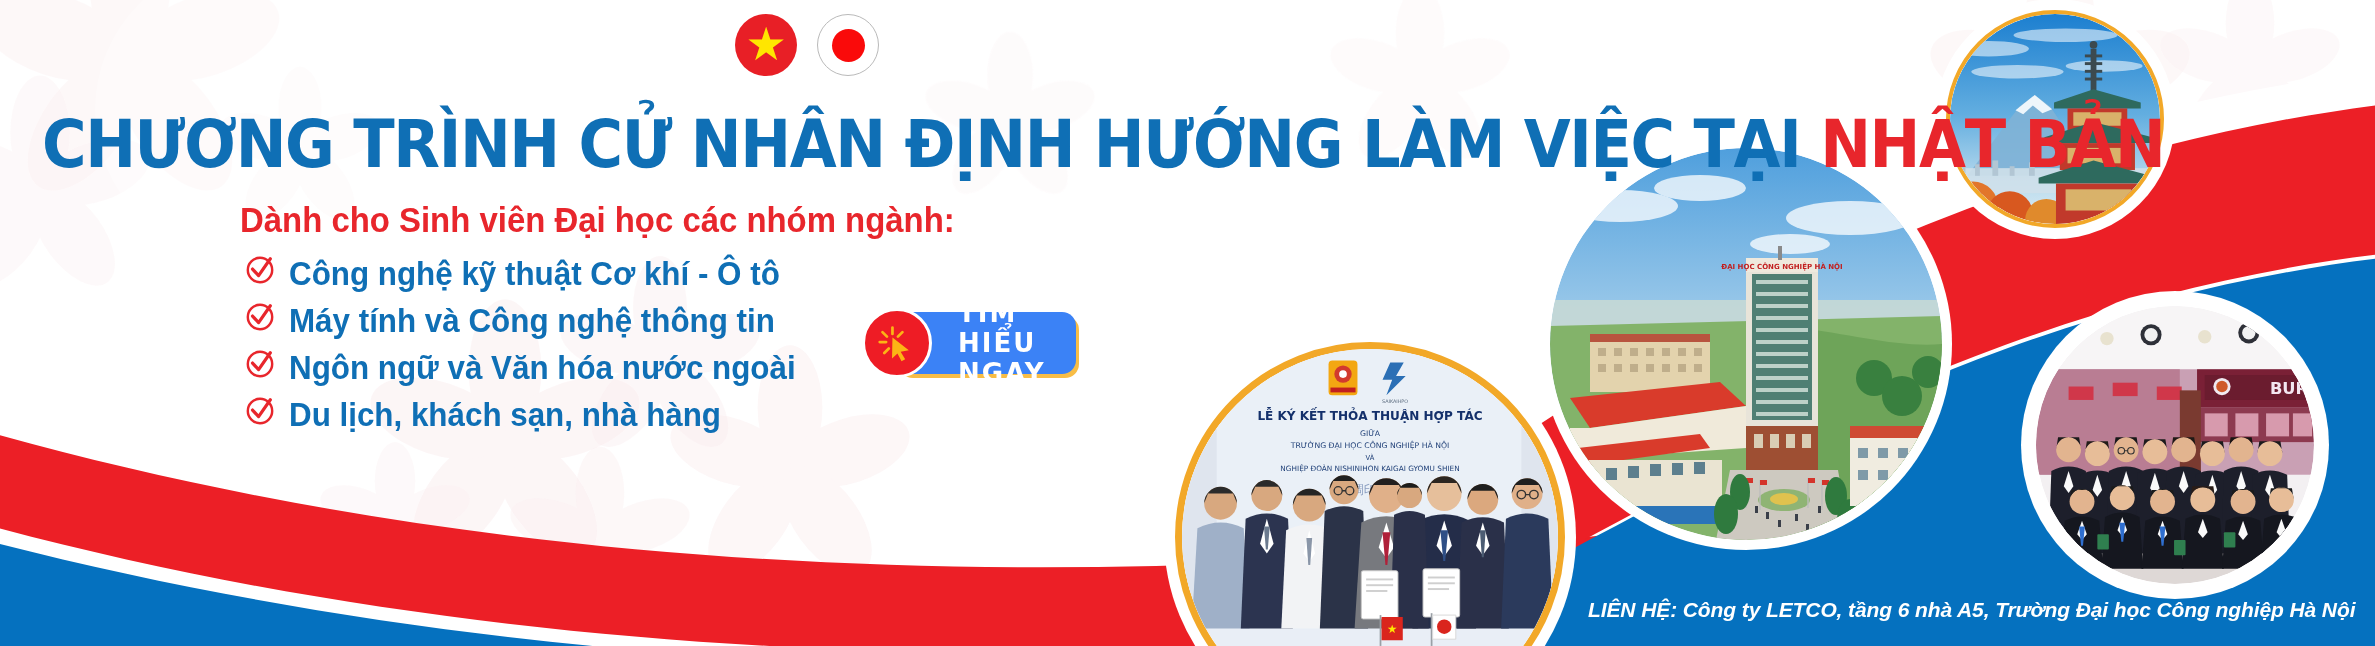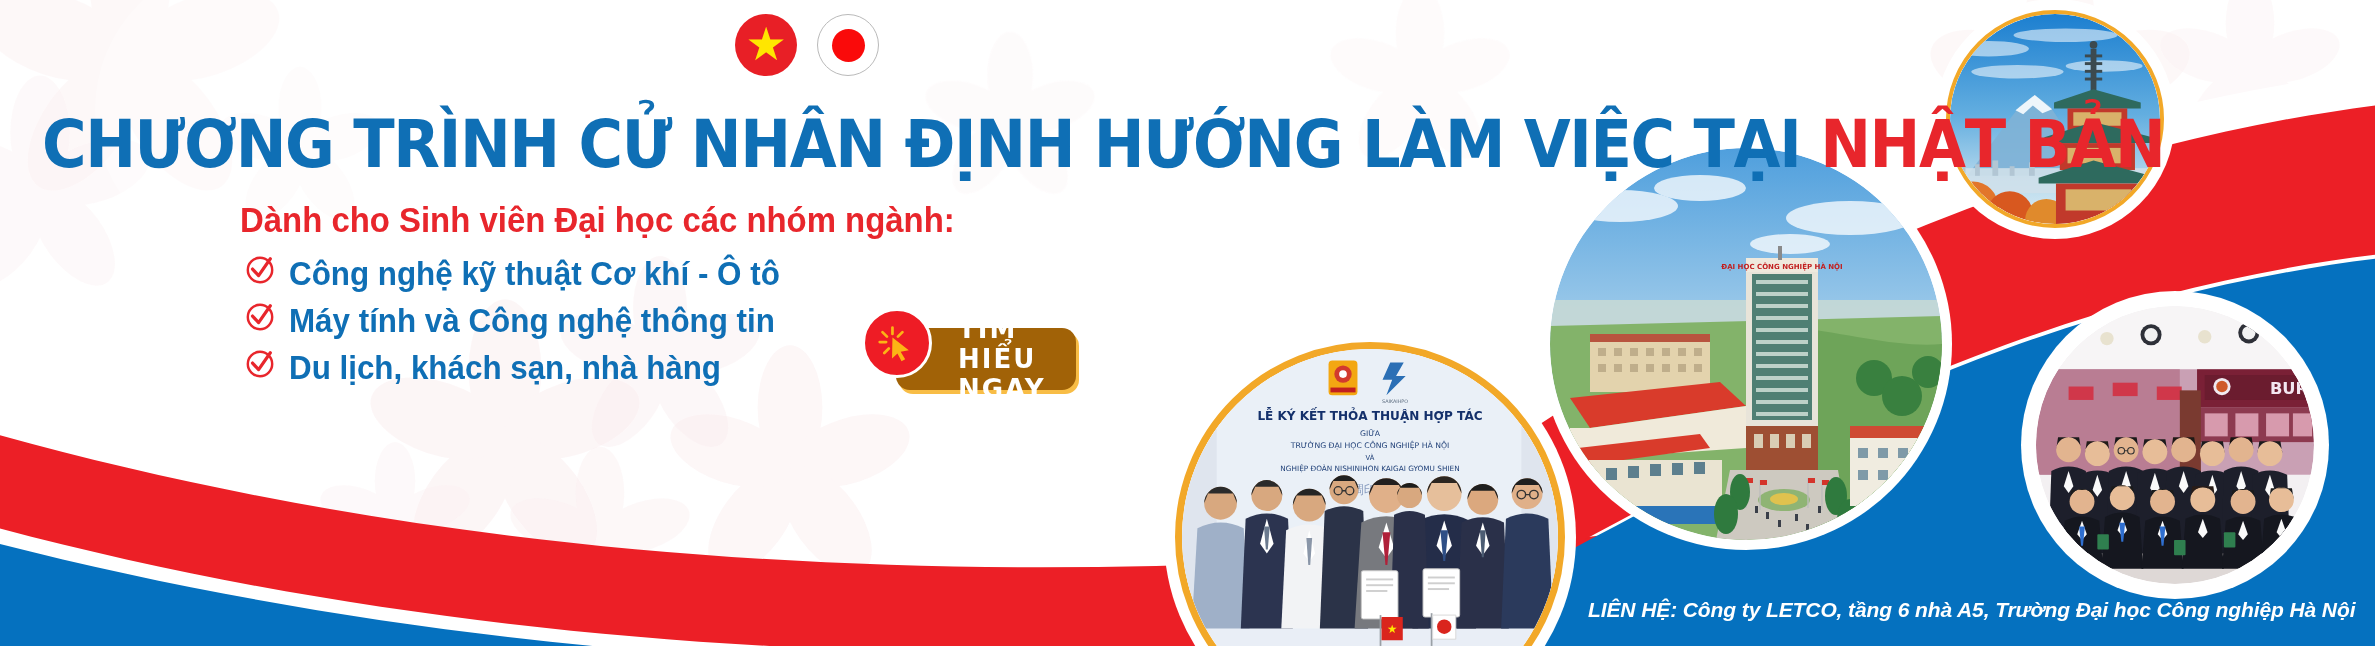--- a/index.html
+++ b/index.html
@@ -84,24 +84,24 @@
 
   
   .cta {
     position: absolute; left: 862px; top: 312px;
     z-index: 32;
     display: flex; align-items: center;
     height: 62px;
     cursor: pointer;
   }
   .cta-pill {
-    position: absolute; left: 34px; top: 16px;
+    position: absolute; left: 34px; top: 0;
     height: 62px;
     padding: 0 30px 0 62px;
-    background: #a16207;
+    background: #3b82f6;
     border-radius: 14px;
     display: flex; align-items: center;
     box-shadow: 3px 4px 0 rgba(247,178,38,.85);
   }
   .cta-label {
     font-family: "DejaVu Sans", sans-serif;
     font-weight: bold;
     font-size: 26px;
     letter-spacing: 2px;
     color: #ffffff;
@@ -261,20 +261,29 @@
       </span>
       <span class="major-label">Máy tính và Công nghệ thông tin</span>
     </li>
     <li class="major-item">
       <span class="check-icon">
         <svg viewBox="0 0 32 32" xmlns="http://www.w3.org/2000/svg">
           <circle cx="16" cy="16" r="13" fill="none" stroke="#e8262c" stroke-width="2.6"></circle>
           <path d="M8 15 L14.5 22 L27 4" fill="none" stroke="#e8262c" stroke-width="3.4" stroke-linecap="round" stroke-linejoin="round"></path>
         </svg>
       </span>
+      <span class="major-label">Ngôn ngữ và Văn hóa nước ngoài</span>
+    </li>
+    <li class="major-item">
+      <span class="check-icon">
+        <svg viewBox="0 0 32 32" xmlns="http://www.w3.org/2000/svg">
+          <circle cx="16" cy="16" r="13" fill="none" stroke="#e8262c" stroke-width="2.6"></circle>
+          <path d="M8 15 L14.5 22 L27 4" fill="none" stroke="#e8262c" stroke-width="3.4" stroke-linecap="round" stroke-linejoin="round"></path>
+        </svg>
+      </span>
       <span class="major-label">Du lịch, khách sạn, nhà hàng</span>
     </li>
   </ul>
 
   <div class="cta">
     <div class="cta-pill">
       <span class="cta-label">TÌM HIỂU NGAY</span>
     </div>
     <div class="cta-badge">
       <svg viewBox="0 0 44 44" width="40" height="40" xmlns="http://www.w3.org/2000/svg">

